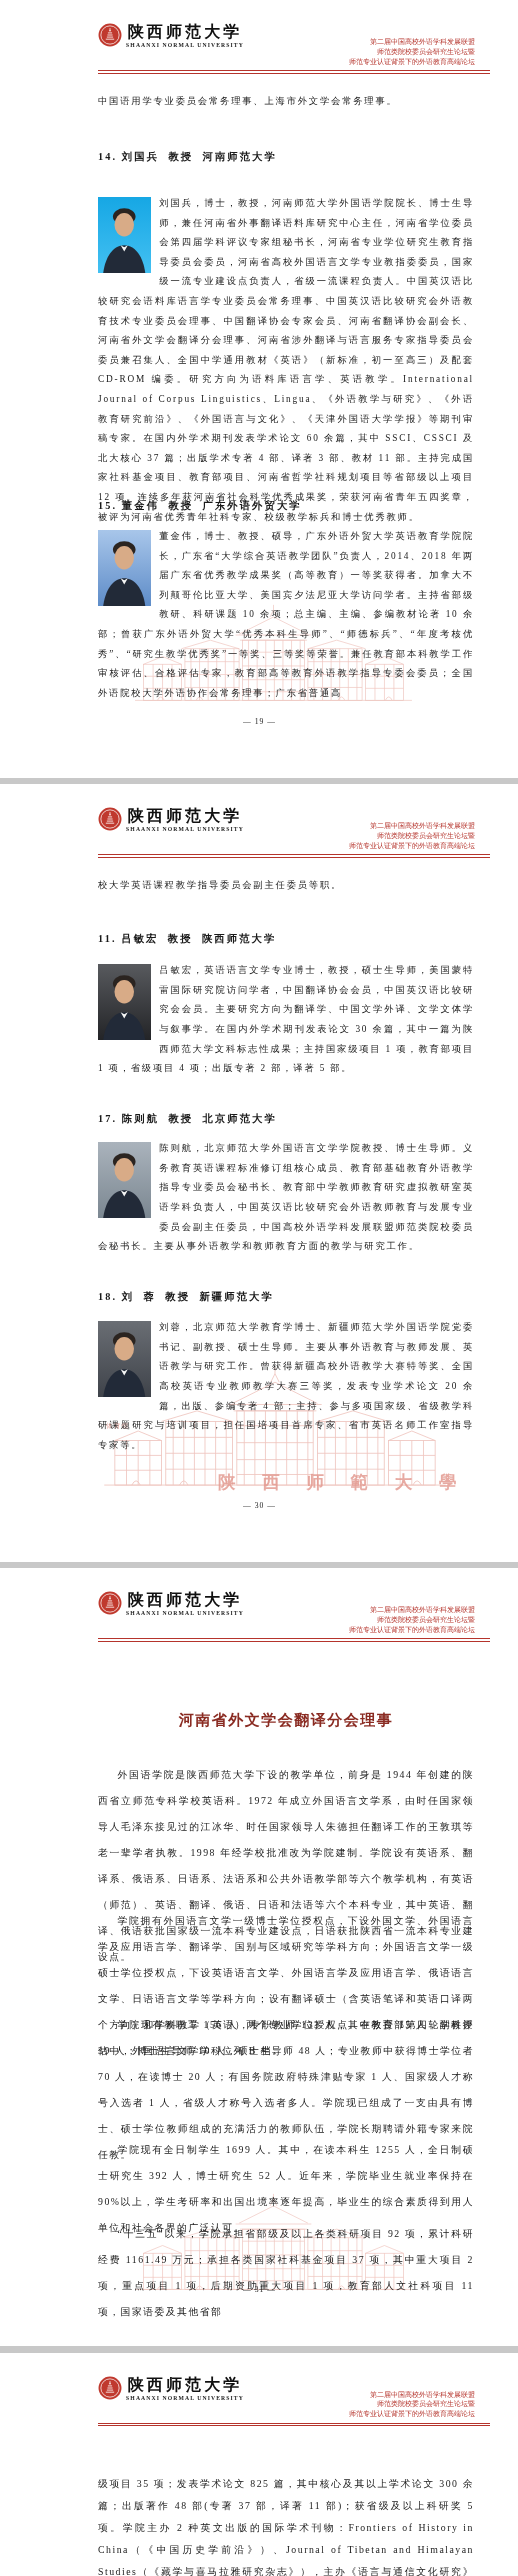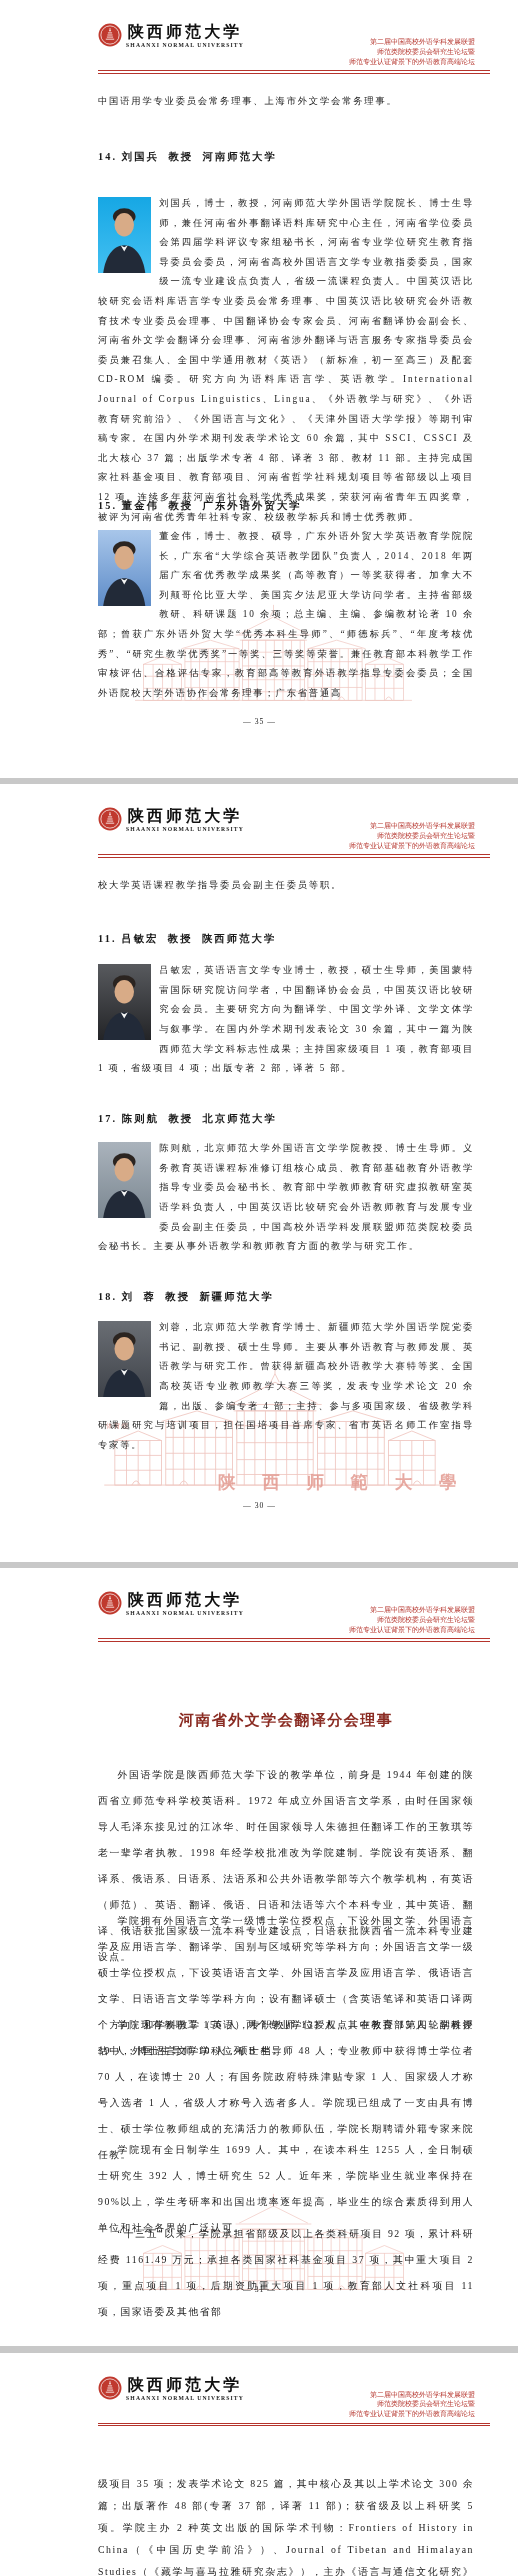--- a/index.html
+++ b/index.html
@@ -166,21 +166,21 @@
     <div class="sec" style="top:499px">15. 董金伟  教授  广东外语外贸大学</div>
     <div class="bio" style="top:527px">
       <div class="photo" style="background:linear-gradient(180deg,#a8c6ea,#5e8cc8)">
           <svg viewBox="0 0 103 148">
             <use href="#person"></use>
           </svg>
         </div>
       <span>董金伟，博士、教授、硕导，广东外语外贸大学英语教育学院院长，广东省“大学综合英语教学团队”负责人，2014、2018 年两届广东省优秀教学成果奖（高等教育）一等奖获得者。加拿大不列颠哥伦比亚大学、美国宾夕法尼亚大学访问学者。主持省部级教研、科研课题 10 余项；总主编、主编、参编教材论著 10 余部；曾获广东外语外贸大学“优秀本科生导师”、“师德标兵”、“年度考核优秀”、“研究生教学优秀奖”一等奖、三等奖等荣誉。兼任教育部本科教学工作审核评估、合格评估专家，教育部高等教育外语教学指导专委会委员；全国外语院校大学外语协作会常务理事；广东省普通高</span>
     </div>
 
-    <div class="pnum">— 35 —</div>
+    <div class="pnum">— 19 —</div>
   </div>
 
   <div class="page">
     <div class="hdr">
       <div class="logo">
         <svg class="seal" viewBox="0 0 46 46">
           <circle cx="23" cy="23" r="22" fill="#c0392e"></circle>
           <circle cx="23" cy="23" r="17.5" fill="none" stroke="#ffffff" stroke-width="1.4"></circle>
           <path d="M15,31 H31 M17,27 H29 M18,23 H28 M19,19 H27 M21,15 H25 M23,10 V15" stroke="#ffffff" stroke-width="1.6" fill="none"></path>
         </svg>

